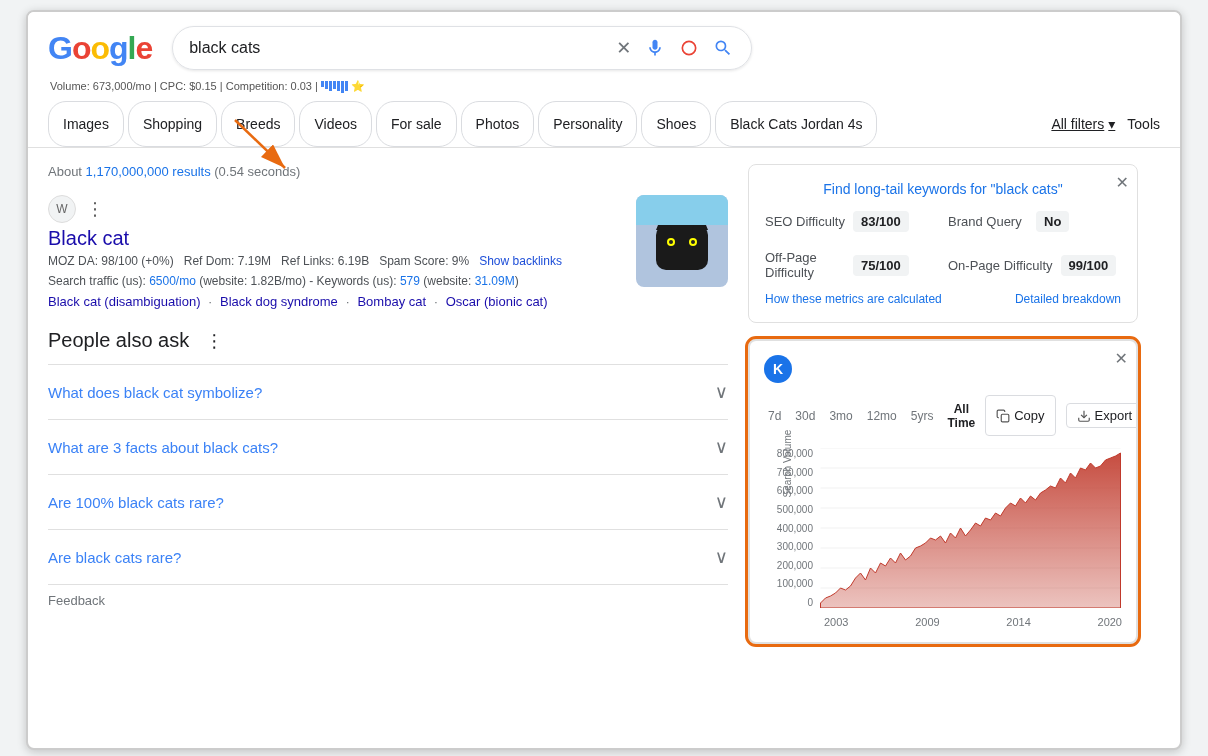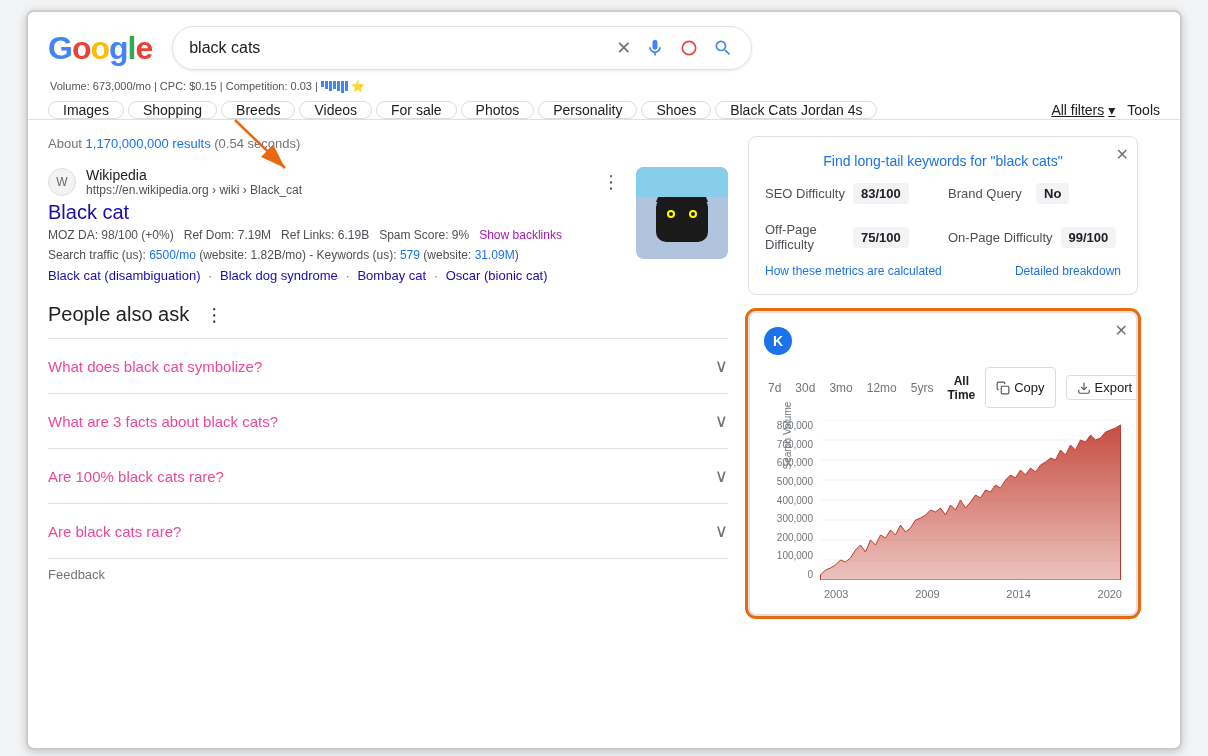--- a/index.html
+++ b/index.html
@@ -80,21 +80,21 @@
     }
     .tabs-row {
       display: flex;
       align-items: center;
       gap: 4px;
       padding: 8px 0 0 0;
       overflow: visible;
       position: relative;
     }
     .tab-item {
-      padding: 0 14px;
+      padding: 14px 14px;
       border-radius: 18px;
       border: 1px solid #dadce0;
       font-size: 14px;
       color: #202124;
       cursor: pointer;
       white-space: nowrap;
       background: white;
       text-decoration: none;
     }
     .all-filters {
@@ -159,21 +159,21 @@
       color: #1a0dab;
       text-decoration: none;
       display: block;
       margin-bottom: 4px;
     }
     .result-meta {
       font-size: 12px;
       color: #4d5156;
       margin-bottom: 6px;
     }
-    .result-meta a { color: #a21caf; text-decoration: none; }
+    .result-meta a { color: #1d4ed8; text-decoration: none; }
     .result-description {
       font-size: 14px;
       color: #4d5156;
       line-height: 1.6;
     }
     .result-description strong { color: #202124; }
     .result-links {
       font-size: 13px;
       margin-top: 6px;
     }
@@ -196,21 +196,21 @@
     }
     .faq-item {
       border-top: 1px solid #e0e0e0;
       padding: 16px 0;
       display: flex;
       justify-content: space-between;
       align-items: center;
       cursor: pointer;
     }
     .faq-item:last-child { border-bottom: 1px solid #e0e0e0; }
-    .faq-question { font-size: 15px; color: #ec4899; }
+    .faq-question { font-size: 15px; color: #3b82f6; }
     .chevron { color: #70757a; font-size: 18px; }
     .feedback-row {
       font-size: 13px;
       color: #70757a;
       margin-top: 8px;
       cursor: pointer;
     }
     
     .seo-panel {
       background: white;
@@ -432,24 +432,20 @@
     <div class="left-panel">
       <div class="results-count">
         About <span style="color:#1a73e8">1,170,000,000 results</span> (0.54 seconds)
       </div>
 
       <div class="result-item">
         <div class="result-with-image">
           <div style="flex:1">
             <div class="result-header">
               <div class="site-icon">W</div>
-              <div class="site-info">
-                <div class="site-name">Wikipedia</div>
-                <div class="site-url">https://en.wikipedia.org › wiki › Black_cat</div>
-              </div>
               <span style="color:#555;cursor:pointer;font-size:18px">⋮</span>
             </div>
             <a class="result-title">Black cat</a>
             <div class="result-meta">
               MOZ DA: 98/100 (+0%) &nbsp; Ref Dom: 7.19M &nbsp; Ref Links: 6.19B &nbsp; Spam Score: 9% &nbsp; <a>Show backlinks</a>
             </div>
             <div class="result-meta">
               Search traffic (us): <span style="color:#1a73e8">6500/mo</span> (website: 1.82B/mo) - Keywords (us): <span style="color:#1a73e8">579</span> (website: <span style="color:#1a73e8">31.09M</span>)
             </div>
             <div class="result-links">

